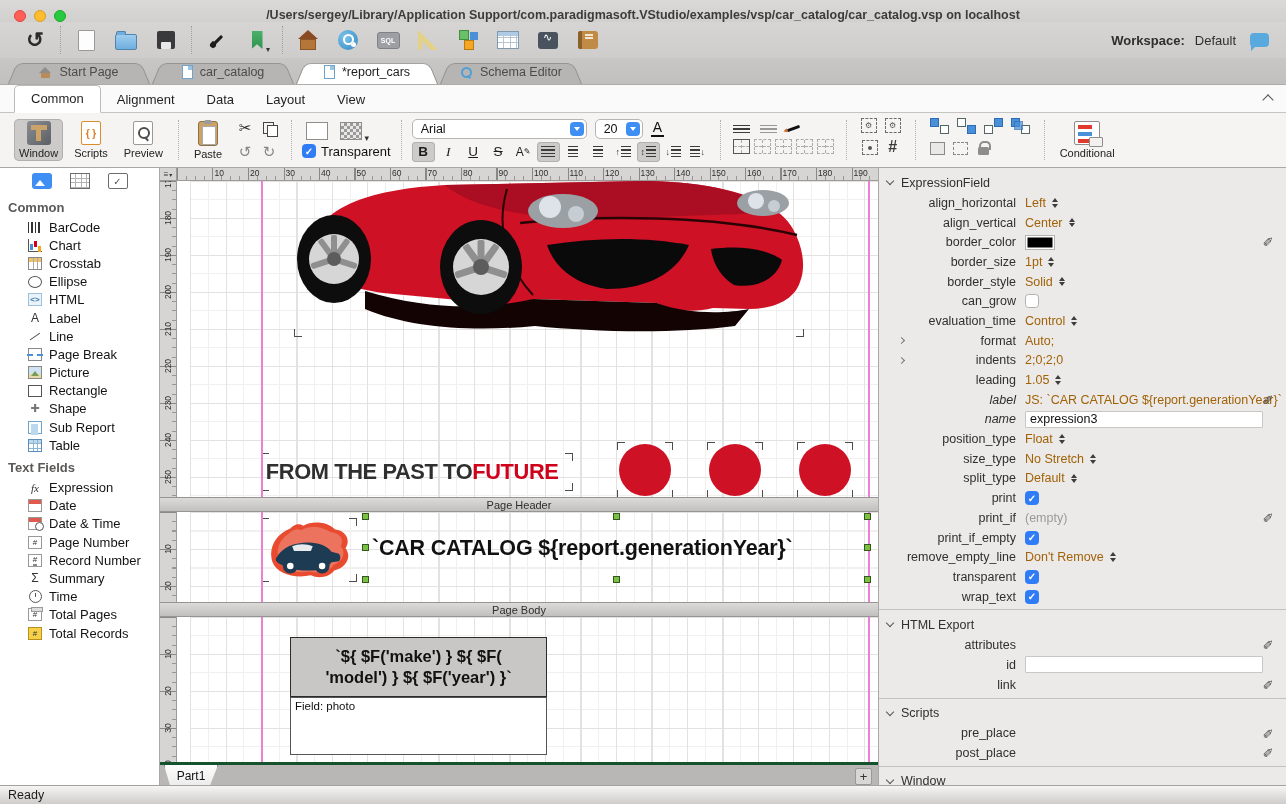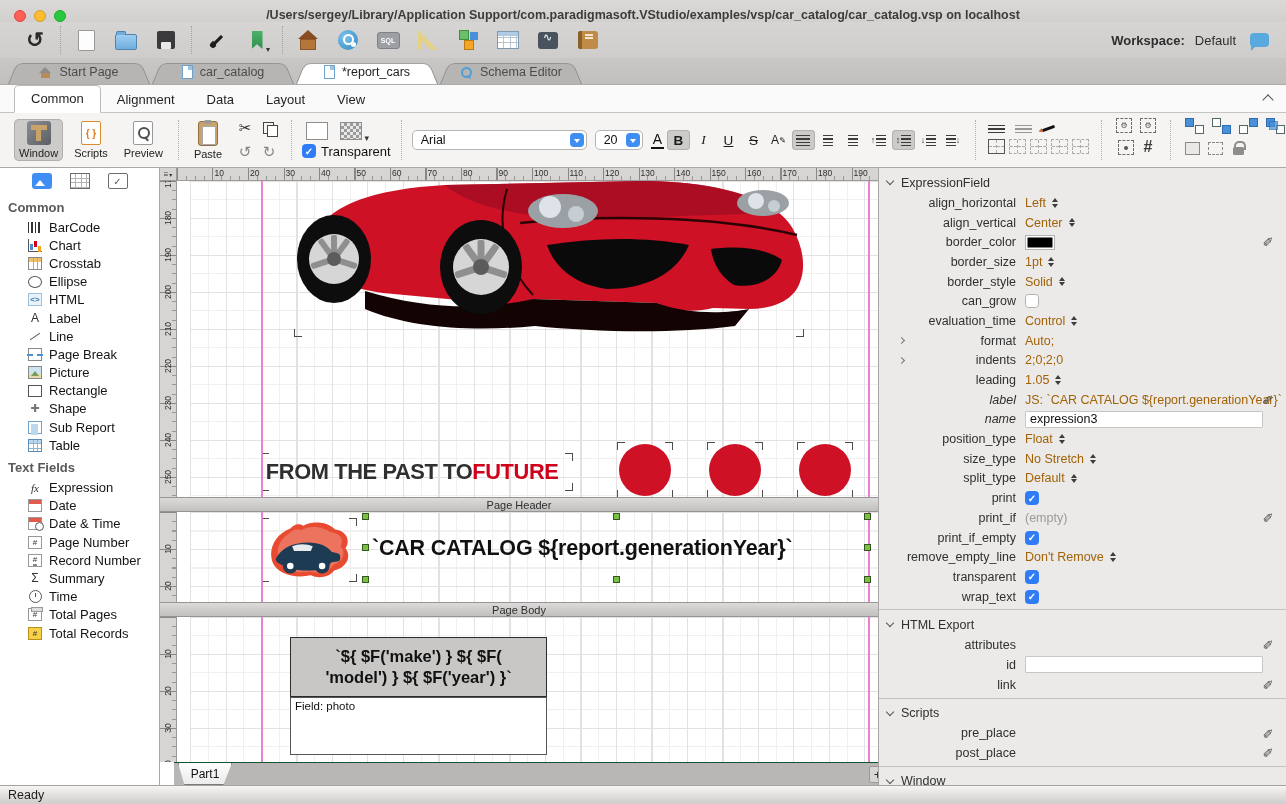--- a/index.html
+++ b/index.html
@@ -105,21 +105,21 @@
   .ico-copy::after { content:""; position:absolute; top:3px; left:4px; width:9px; height:10px; border:1.3px solid #444; background:#fff; }
   .swcol { display:flex; flex-direction:column; gap:4px; }
   .swrow { display:flex; gap:12px; align-items:center; padding-left:4px; }
   .swatch-fill { width:22px; height:18px; background:#fff; border:1px solid #8f8d8c; }
   .swatch-pattern { width:22px; height:18px; border:1px solid #8f8d8c; background:repeating-conic-gradient(#9a9a9a 0 25%, #e8e8e8 0 50%) 0 0/6px 6px; position:relative; }
   .swatch-pattern::after { content:"▾"; position:absolute; right:-8px; bottom:-4px; font-size:9px; color:#333; }
   .transrow { display:flex; align-items:center; gap:5px; font-size:13px; color:#111; }
   .cb { width:14px; height:14px; border:1px solid #b2b0af; border-radius:3.5px; background:#fff; display:inline-flex; align-items:center; justify-content:center; flex:0 0 auto; }
   .cb.on { background:#2f7cf6; border-color:#2f7cf6; }
   .cb.on::after { content:"✓"; color:#fff; font-size:10px; font-weight:bold; }
-  .fontcol { display:flex; flex-direction:row; gap:3px; }
+  .fontcol { display:flex; flex-direction:column; gap:3px; }
   .fontrow1 { display:flex; align-items:center; gap:8px; }
   .combo { position:relative; height:20px; background:#fff; border:1px solid #b7b5b4; border-radius:5px; font-size:12.5px; color:#111; display:flex; align-items:center; padding:0 22px 0 8px; }
   .combo .cv { position:absolute; right:2px; top:2px; width:14px; height:14px; background:#3f8ef3; border-radius:4px; }
   .combo .cv::after { content:""; position:absolute; left:4px; top:5.5px; border-left:3.5px solid transparent; border-right:3.5px solid transparent; border-top:4.5px solid #fff; }
   .combo.font { width:175px; }
   .combo.size { width:48px; }
   .fontA { font-size:14px; color:#111; border-bottom:2.5px solid #111; padding:0 2px; line-height:15px; }
   .fontrow2 { display:flex; align-items:center; gap:2px; }
   .fbtn { min-width:23px; height:20px; display:flex; align-items:center; justify-content:center; border-radius:4px; font-size:13.5px; color:#1c1c1c; cursor:default; padding:0 2px; }
   .fbtn.sel { background:#cdcbca; box-shadow:inset 0 0 0 1px #b2b0af; }
@@ -237,21 +237,21 @@
   .tagline .dark { color:#2f2f2f; }
   .tagline .accent { color:#d0021b; }
   .ellipse-el { position:absolute; top:261px; width:56px; height:56px; }
   .ellipse-el .shape { position:absolute; inset:2px; border-radius:50%; background:#cf1126; }
   .logo-el { position:absolute; left:71px; top:6px; width:96px; height:64px; }
   .expr-el { position:absolute; left:175px; top:4px; width:503px; height:64px; }
   .expr-el .etext { position:absolute; inset:0; display:flex; align-items:center; padding-left:7px; font-size:21.5px; font-weight:bold; color:#111; white-space:nowrap; letter-spacing:-0.2px; }
   .graybox { position:absolute; left:100px; top:20px; width:257px; height:60px; background:#c8c7c6; border:1px solid #2b2b2b; display:flex; flex-direction:column; align-items:center; justify-content:center; font-size:16.5px; font-weight:bold; color:#111; line-height:1.3; text-align:center; }
   .photobox { position:absolute; left:100px; top:80px; width:257px; height:58px; background:#fff; border:1px solid #555; font-size:11.5px; color:#111; padding:2px 4px; }
   .picmark { position:absolute; width:8px; height:8px; border:0 solid #4d4d4d; }
-  .partbar { position:absolute; left:14px; top:594px; width:718px; height:23px; background:#b9b7b6; border-top:1px solid #14532d; z-index:5; }
+  .partbar { position:absolute; left:0; top:594px; width:718px; height:23px; background:#b9b7b6; border-top:3px solid #14532d; z-index:5; }
   .parttab { position:absolute; left:4px; top:0; width:54px; height:22px; background:linear-gradient(#fdfdfd,#ececec); border:1px solid #7a7a79; border-top:none; clip-path:polygon(0 0, 100% 0, 84% 100%, 12% 100%); display:flex; align-items:center; justify-content:center; font-size:12px; color:#111; }
   .addpart { position:absolute; right:6px; top:3px; width:17px; height:17px; background:#d9d7d6; border:1px solid #9a9998; border-radius:2px; display:flex; align-items:center; justify-content:center; font-size:13px; color:#333; }
 
   
   .inspector { width:408px; background:#ebeae9; border-left:1px solid #a9a7a6; overflow:hidden; font-size:12.5px; }
   .psec { padding-top:4px; }
   .psec + .psec { border-top:1px solid #c3c1c0; margin-top:3px; }
   .psec-h { display:flex; align-items:center; height:21px; padding-left:22px; color:#2f2f2f; position:relative; }
   .psec-h .chev { position:absolute; left:8px; top:6px; width:6px; height:6px; border-right:1.4px solid #555; border-bottom:1.4px solid #555; transform:rotate(45deg); }
   .prow { position:relative; display:flex; align-items:center; height:19.7px; }

